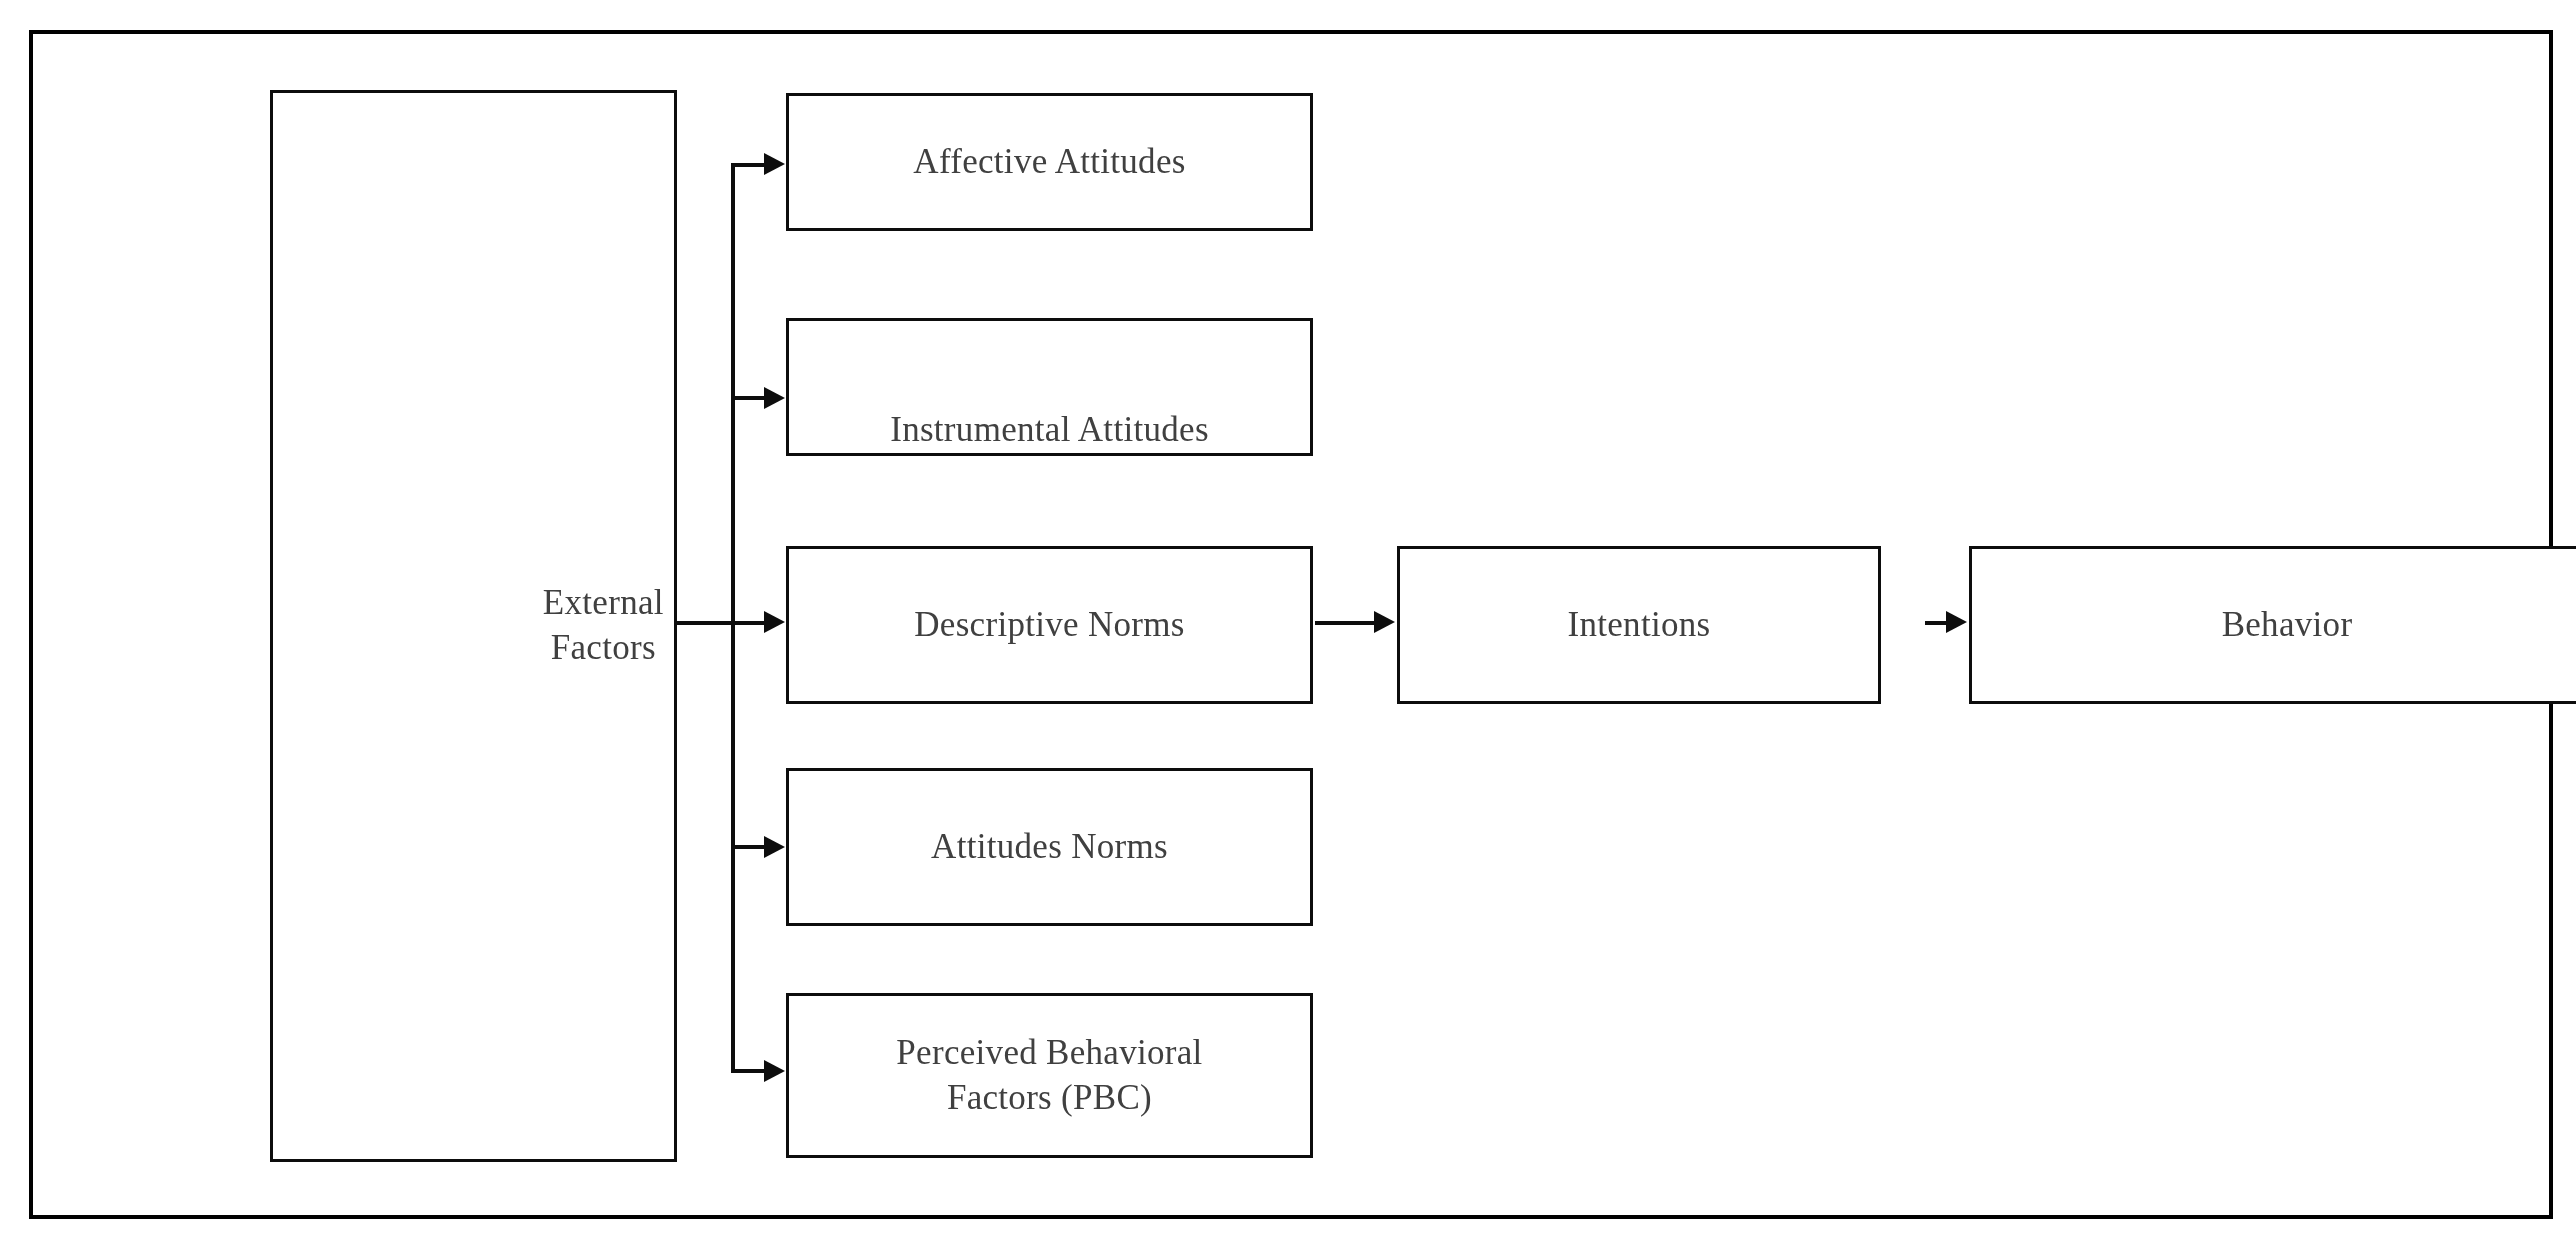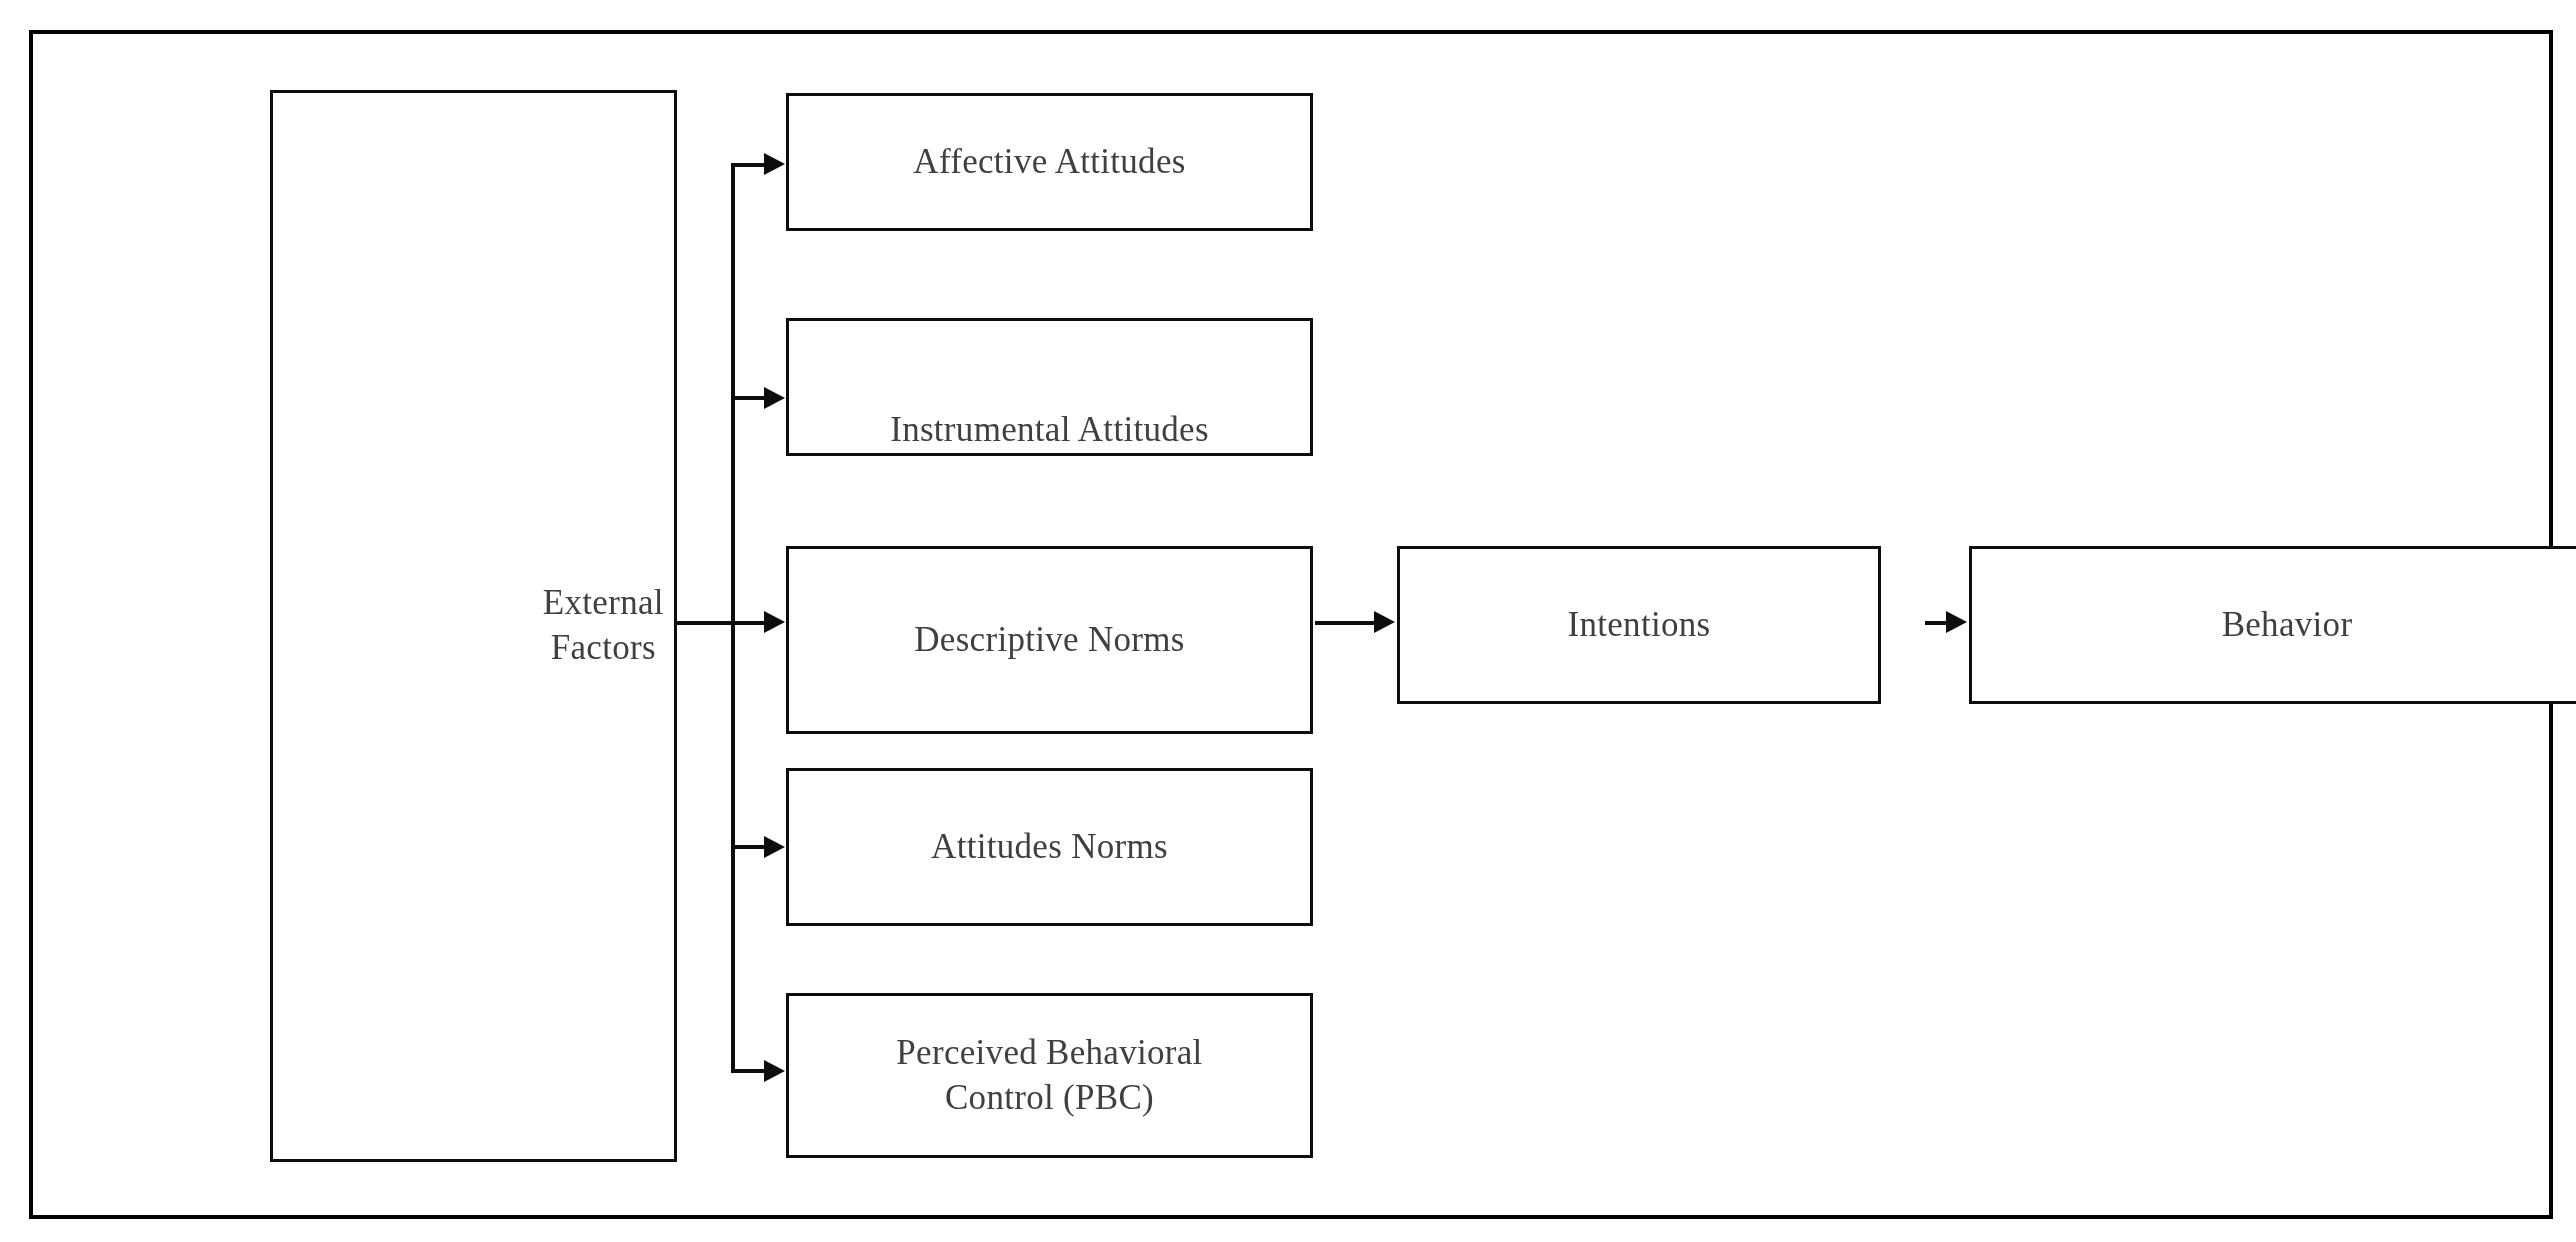--- a/index.html
+++ b/index.html
@@ -45,21 +45,21 @@
     line-height: 1.28;
     color: #404040;
     letter-spacing: 0.3px;
     white-space: pre-line;
     padding: 0 10.2px;
   }
   
   #box-external-factors { left: 270px;  top: 90px;  width: 407px;  height: 1072px; justify-content: flex-end; }
   #box-affective        { left: 786px; top: 93px;  width: 527px;  height: 138px; }
   #box-instrumental     { left: 786px; top: 318px;  width: 527px;  height: 138px; align-items: flex-end; }
-  #box-descriptive      { left: 786px; top: 546px;  width: 527px;  height: 188px; }
+  #box-descriptive      { left: 786px; top: 546px;  width: 527px;  height: 158px; }
   #box-injunctive       { left: 786px; top: 768px; width: 527px;  height: 158px; }
   #box-pbc              { left: 786px; top: 993px; width: 527px;  height: 165px; }
   #box-intentions       { left: 1397px; top: 546px;  width: 484px;  height: 158px; }
   #box-behavior         { left: 1969px; top: 546px;  width: 636px;  height: 158px; }
 
   
   .line-v {
     position: absolute;
     width: 4px;
     background: #0d0d0d;
@@ -151,21 +151,21 @@
   <div class="node" id="box-descriptive">
     <span class="node-label">Descriptive Norms</span>
   </div>
 
   <div class="node" id="box-injunctive">
     <span class="node-label">Attitudes Norms</span>
   </div>
 
   <div class="node" id="box-pbc">
     <span class="node-label">Perceived Behavioral
-Control (PBC)</span>
+Factors (PBC)</span>
   </div>
 
   <div class="node" id="box-intentions">
     <span class="node-label">Intentions</span>
   </div>
 
   <div class="node" id="box-behavior">
     <span class="node-label">Behavior</span>
   </div>
 

